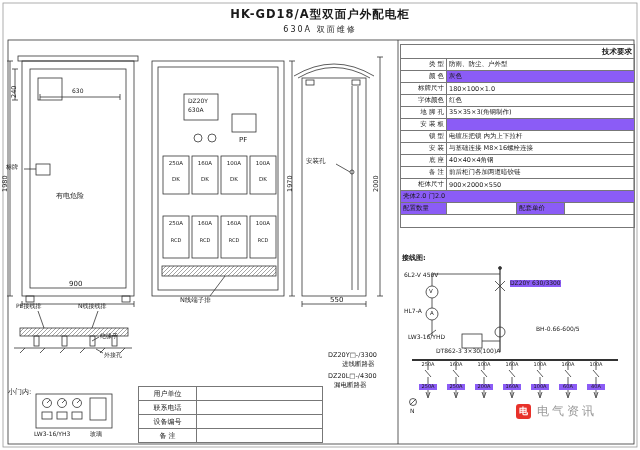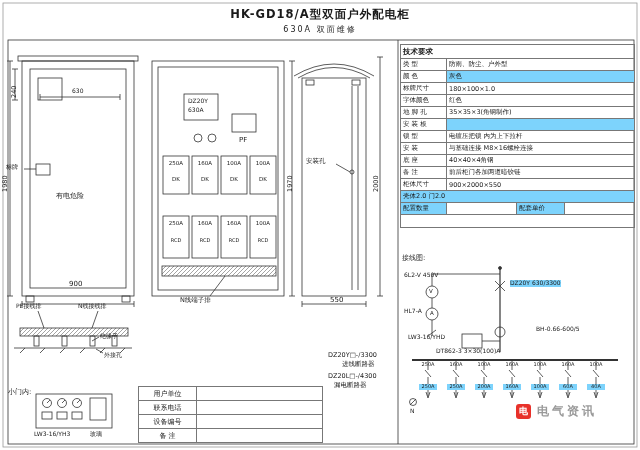--- a/index.html
+++ b/index.html
@@ -1,33 +1,33 @@
 <!DOCTYPE html>
 <html><head>
 <meta charset="utf-8">
 <style>
   body{margin:0;background:#fff}
   .sheet{position:relative;width:640px;height:450px;background:#fff;font-family:"DejaVu Sans",sans-serif;color:#1a1a1a;overflow:hidden}
   svg.art{position:absolute;left:0;top:0}
   .t{position:absolute;font-size:7px;line-height:1.15;white-space:nowrap}
   .f5{font-size:5px}.f55{font-size:5.5px}.f6{font-size:6px}.f65{font-size:6.5px}
-  .b{font-weight:normal}.c{text-align:center}
+  .b{font-weight:bold}.c{text-align:center}
   .vdim{transform:rotate(-90deg);transform-origin:0 0;font-size:6.5px}
-  .hl{background:#7dd3fc}
+  .hl{background:#8b5cf6}
   .title{font-size:11.5px;font-weight:bold;letter-spacing:1px;text-align:center;width:640px}
   .sub{font-size:8px;text-align:center;width:640px;letter-spacing:2px}
   table.tech{position:absolute;left:400px;top:44px;width:234px;border-collapse:collapse;table-layout:fixed}
   table.tech th,table.tech td{border:1px solid #777;font-size:6.5px;font-weight:normal;height:11px;padding:0 2px;overflow:hidden;white-space:nowrap;text-align:left}
-  table.tech th{text-align:left}
+  table.tech th{text-align:right}
   table.tech .tt{font-size:7.5px;font-weight:bold;height:13px}
   table.info{position:absolute;left:138px;top:386px;width:184px;border-collapse:collapse;table-layout:fixed}
   table.info th,table.info td{border:1px solid #777;font-size:7px;font-weight:normal;height:13px;padding:0 2px;white-space:nowrap}
   .rl{width:20px;text-align:center}
   .fl{width:18px;text-align:center;font-size:5px}
-  .wm{font-size:12px;font-weight:bold;color:#9a9a9a;letter-spacing:3px}
+  .wm{font-size:12px;font-weight:normal;color:#9a9a9a;letter-spacing:3px}
   .wmicon{width:15px;height:15px;background:#e8312a;border-radius:3px;color:#fff;font-size:9px;font-weight:bold;text-align:center;line-height:15px}
 </style>
 </head>
 <body>
 
 <div class="sheet">
 
   <svg class="art" width="640" height="450" viewBox="0 0 640 450" stroke="#333" fill="none" stroke-width="0.8">
     <defs>
       <pattern id="h1" width="4" height="4" patternUnits="userSpaceOnUse">

